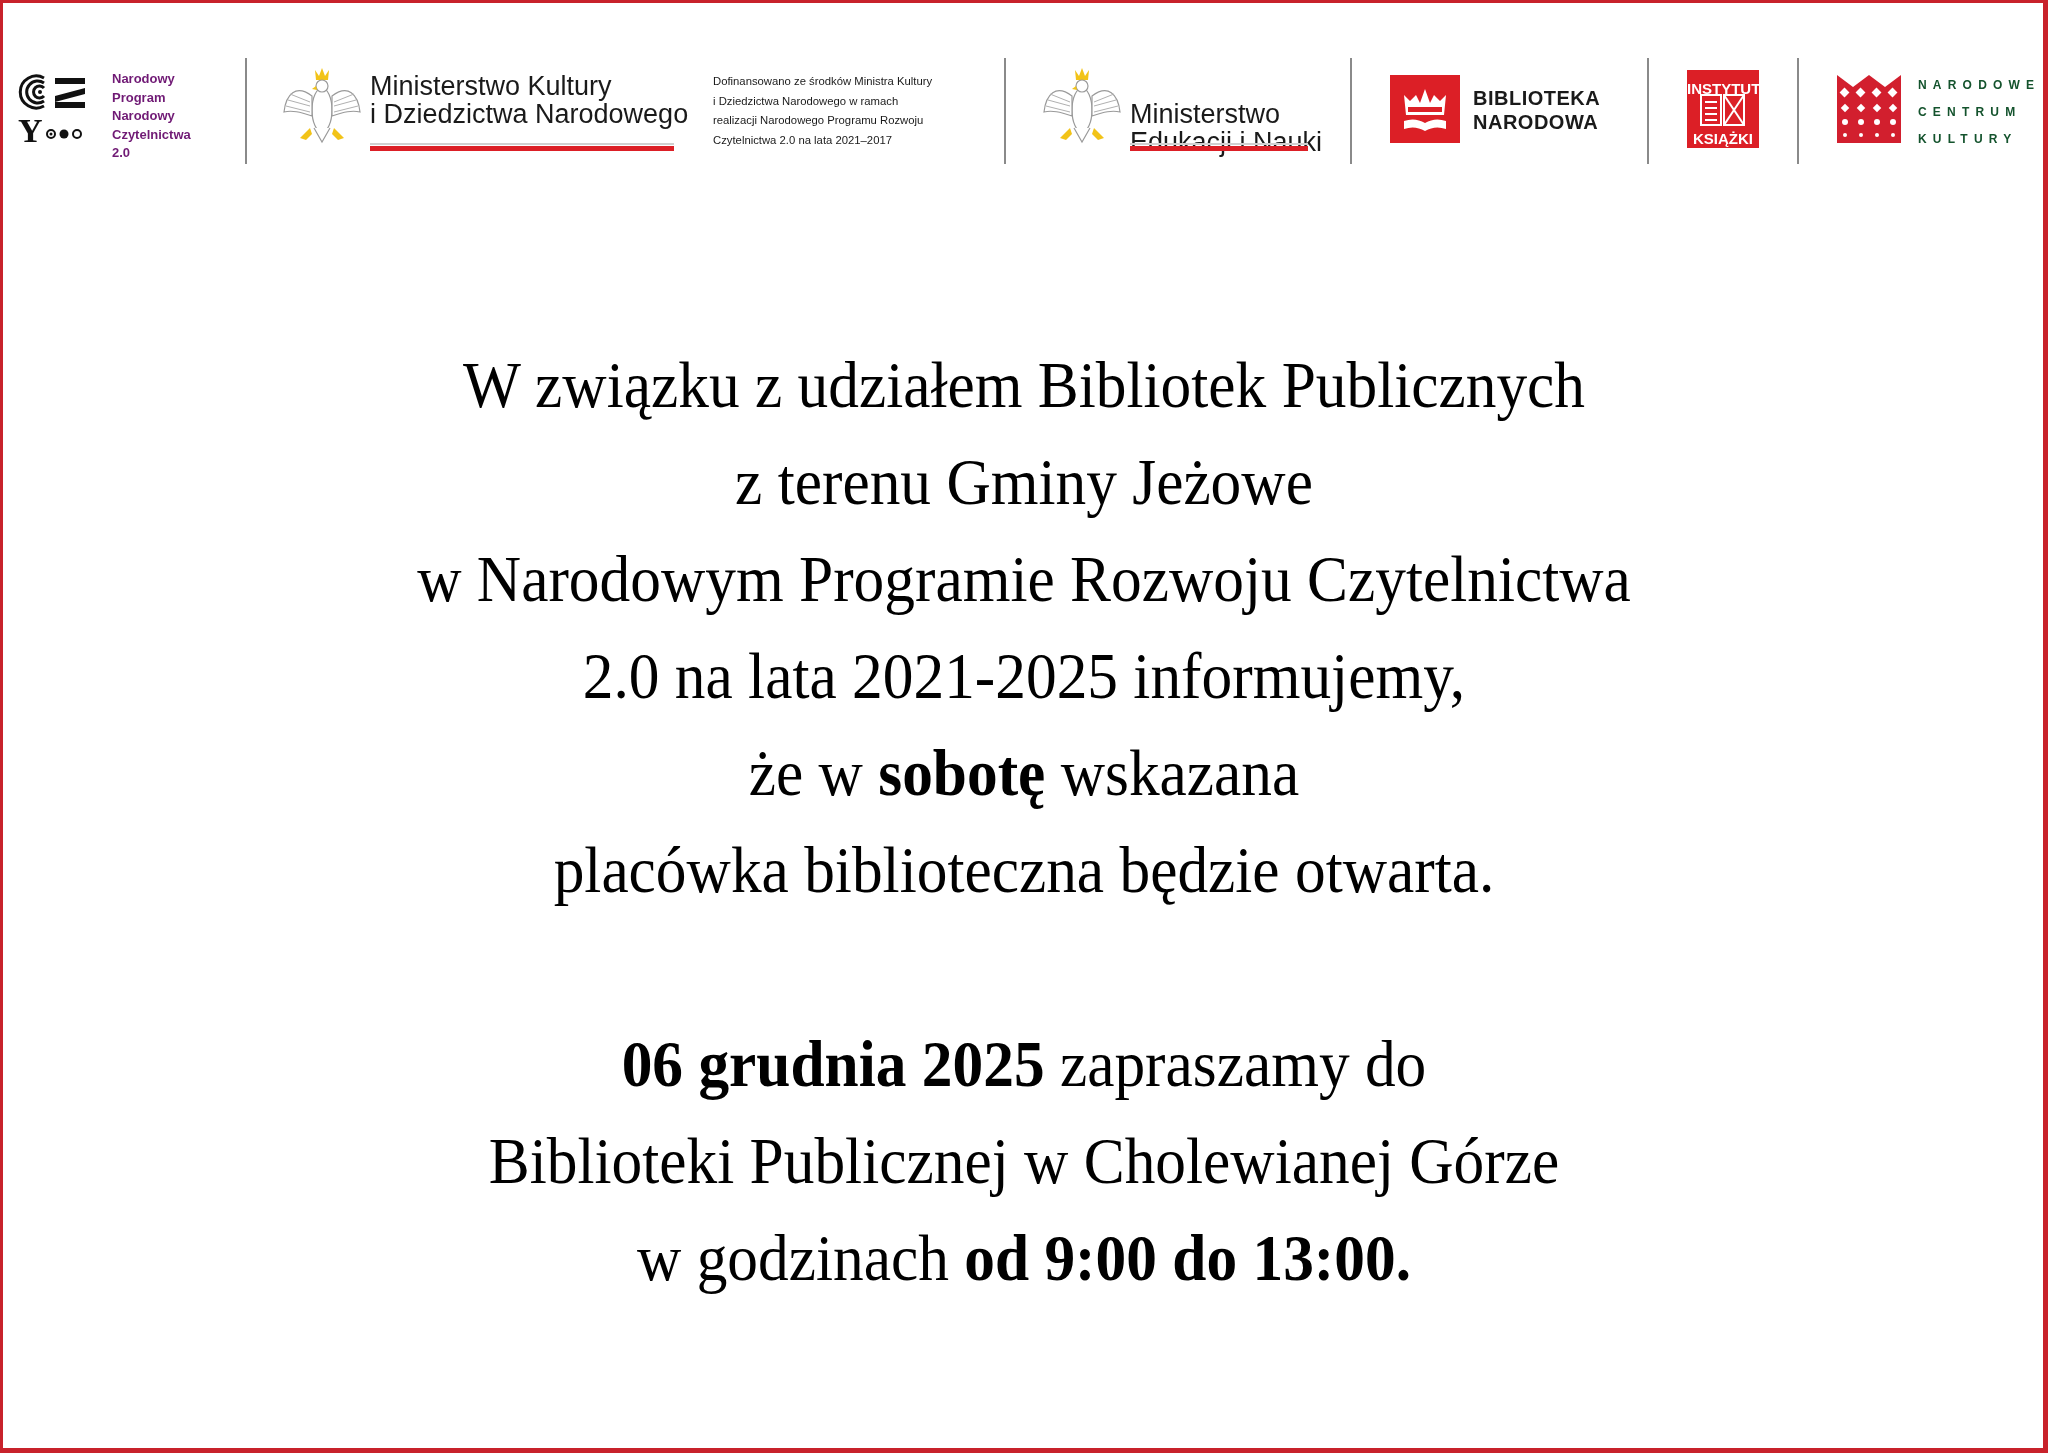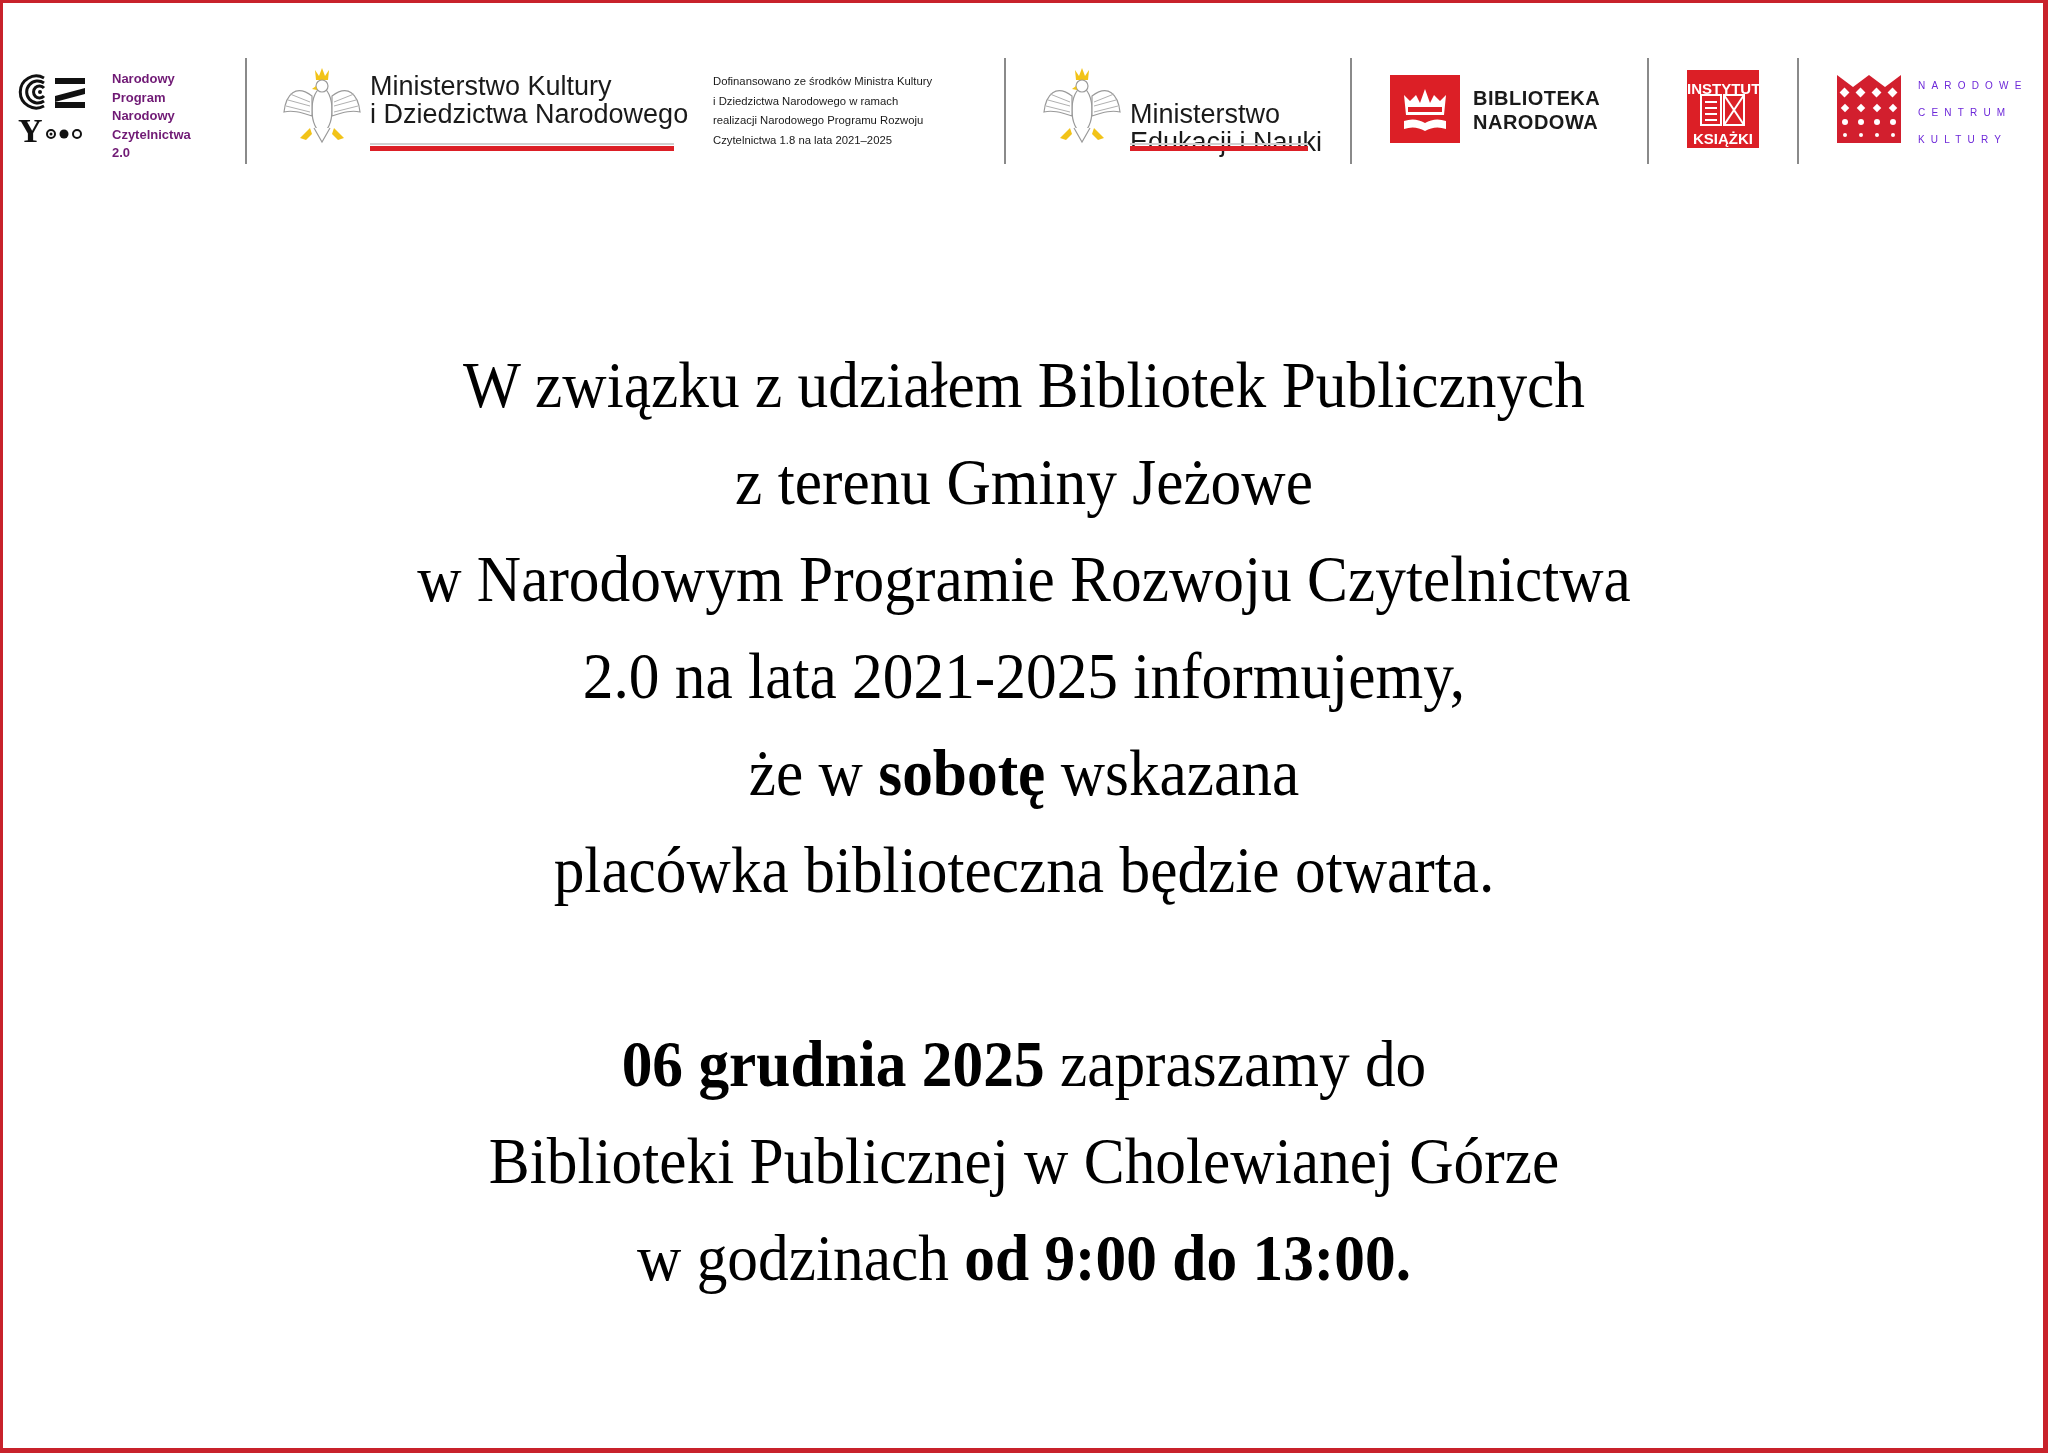--- a/index.html
+++ b/index.html
@@ -50,21 +50,21 @@
       position: absolute; left: 1687px; top: 70px; width: 72px; height: 78px; background: #dc1f26;
       color: #fff; font-weight: bold; font-size: 15px; text-align: center;
     }
     .ik-top { position: absolute; left: 0; right: 0; top: 10px; }
     .ik-bottom { position: absolute; left: 0; right: 0; top: 60px; }
     .ik-box svg { position: absolute; left: 13px; top: 24px; }
 
     .nck-crown { position: absolute; left: 1837px; top: 75px; }
     .nck-text {
       position: absolute; left: 1918px; top: 72px;
-      font-size: 10px; font-weight: normal; line-height: 27px; letter-spacing: 6.2px; color: #6d28d9;
+      font-size: 12px; font-weight: bold; line-height: 27px; letter-spacing: 6.2px; color: #14532d;
     }
 
     
     .announcement {
       position: absolute; left: 0; top: 336px; width: 2048px;
       text-align: center;
       font-family: "Liberation Serif", serif;
       font-size: 66px; color: #000;
     }
     .announcement .line {
@@ -129,21 +129,21 @@
       <div>i Dziedzictwa Narodowego</div>
     </div>
     <div class="grey-line" style="left:88px; top:77px; width:304px;"></div>
     <div class="red-line" style="left:88px; top:80px; width:304px;"></div>
   </div>
 
   <div class="funding-note">
     <div>Dofinansowano ze środków Ministra Kultury</div>
     <div>i Dziedzictwa Narodowego w ramach</div>
     <div>realizacji Narodowego Programu Rozwoju</div>
-    <div>Czytelnictwa 1.8 na lata 2021–2025</div>
+    <div>Czytelnictwa 2.0 na lata 2021–2017</div>
   </div>
   <div class="divider" style="left:1004px;"></div>
 
   <div class="ministry" style="left:1042px; top:66px; width:300px; height:90px;">
     <svg class="eagle" width="80" height="86" viewBox="0 0 80 86">
       <polygon points="33,4 37,10 40,2 43,10 47,4 46,14 34,14" fill="#f2c318"></polygon>
       <ellipse cx="40" cy="44" rx="10" ry="22" fill="#fff" stroke="#9a9a9a" stroke-width="1.2"></ellipse>
       <path d="M30 30 C14 18 4 28 2 46 C10 44 18 46 30 50 Z" fill="#fff" stroke="#9a9a9a" stroke-width="1.2"></path>
       <path d="M50 30 C66 18 76 28 78 46 C70 44 62 46 50 50 Z" fill="#fff" stroke="#9a9a9a" stroke-width="1.2"></path>
       <path d="M6 34 L28 40 M4 40 L28 46 M8 28 L28 36" stroke="#b0b0b0" stroke-width="1"></path>

